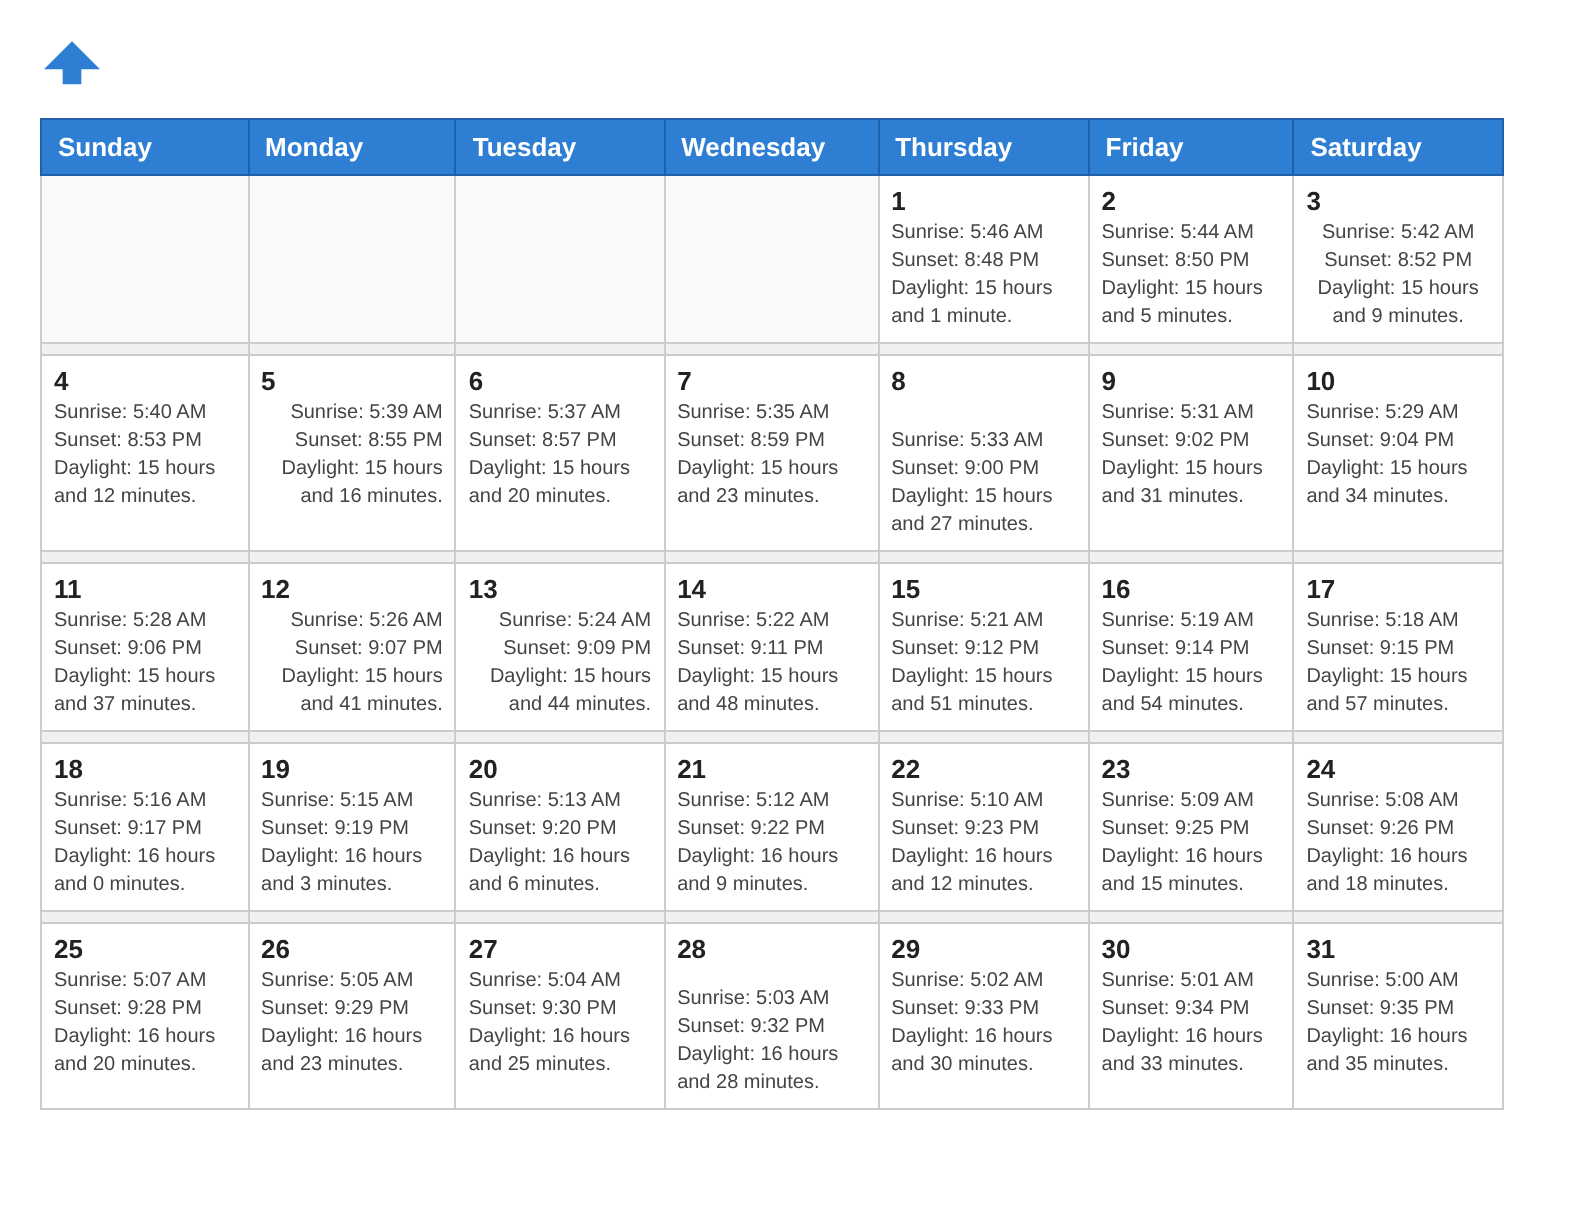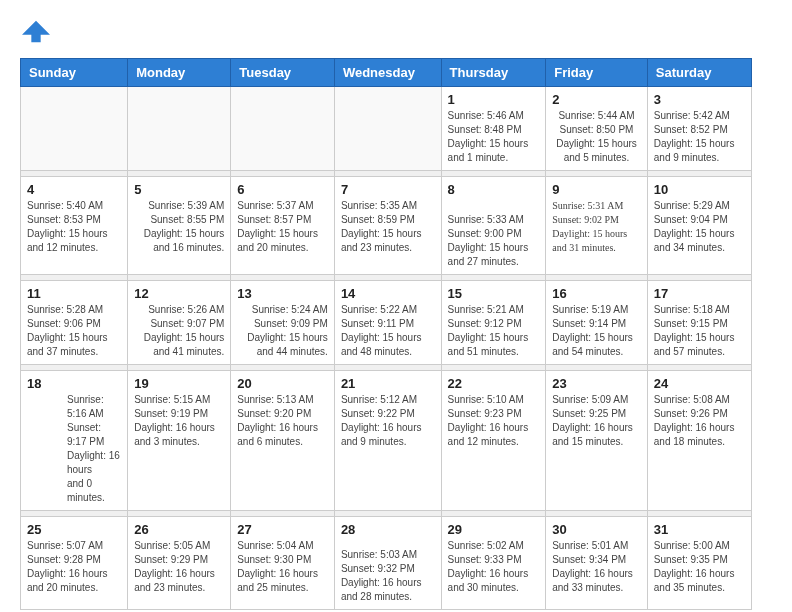--- a/index.html
+++ b/index.html
@@ -131,28 +131,28 @@
           <td class="empty"></td>
           <td>
             <span class="day-num">1</span>
             <div class="day-info" style="white-space: pre-line;">Sunrise: 5:46 AM
 Sunset: 8:48 PM
 Daylight: 15 hours
 and 1 minute.</div>
           </td>
           <td>
             <span class="day-num">2</span>
-            <div class="day-info" style="white-space: pre-line; text-align: center;">Sunrise: 5:44 AM
+            <div class="day-info" style="white-space: pre-line;">Sunrise: 5:44 AM
 Sunset: 8:50 PM
 Daylight: 15 hours
 and 5 minutes.</div>
           </td>
           <td>
             <span class="day-num">3</span>
-            <div class="day-info" style="white-space: pre-line;">Sunrise: 5:42 AM
+            <div class="day-info" style="white-space: pre-line; text-align: center;">Sunrise: 5:42 AM
 Sunset: 8:52 PM
 Daylight: 15 hours
 and 9 minutes.</div>
           </td>
         </tr>
         <tr class="row-divider">
           <td></td>
           <td></td>
           <td></td>
           <td></td>
@@ -191,21 +191,21 @@
           </td>
           <td>
             <span class="day-num">8</span>
             <div class="day-info" style="white-space: pre-line; margin-top: 16px;">Sunrise: 5:33 AM
 Sunset: 9:00 PM
 Daylight: 15 hours
 and 27 minutes.</div>
           </td>
           <td>
             <span class="day-num">9</span>
-            <div class="day-info" style="white-space: pre-line; font-family: Liberation Serif, serif;">Sunrise: 5:31 AM
+            <div class="day-info" style="white-space: pre-line;">Sunrise: 5:31 AM
 Sunset: 9:02 PM
 Daylight: 15 hours
 and 31 minutes.</div>
           </td>
           <td>
             <span class="day-num">10</span>
             <div class="day-info" style="white-space: pre-line;">Sunrise: 5:29 AM
 Sunset: 9:04 PM
 Daylight: 15 hours
 and 34 minutes.</div>
@@ -276,21 +276,21 @@
           <td></td>
           <td></td>
           <td></td>
           <td></td>
           <td></td>
           <td></td>
         </tr>
         <tr>
           <td>
             <span class="day-num">18</span>
-            <div class="day-info" style="white-space: pre-line; margin-left: 40px;">Sunrise: 5:16 AM
+            <div class="day-info" style="white-space: pre-line;">Sunrise: 5:16 AM
 Sunset: 9:17 PM
 Daylight: 16 hours
 and 0 minutes.</div>
           </td>
           <td>
             <span class="day-num">19</span>
             <div class="day-info" style="white-space: pre-line;">Sunrise: 5:15 AM
 Sunset: 9:19 PM
 Daylight: 16 hours
 and 3 minutes.</div>

